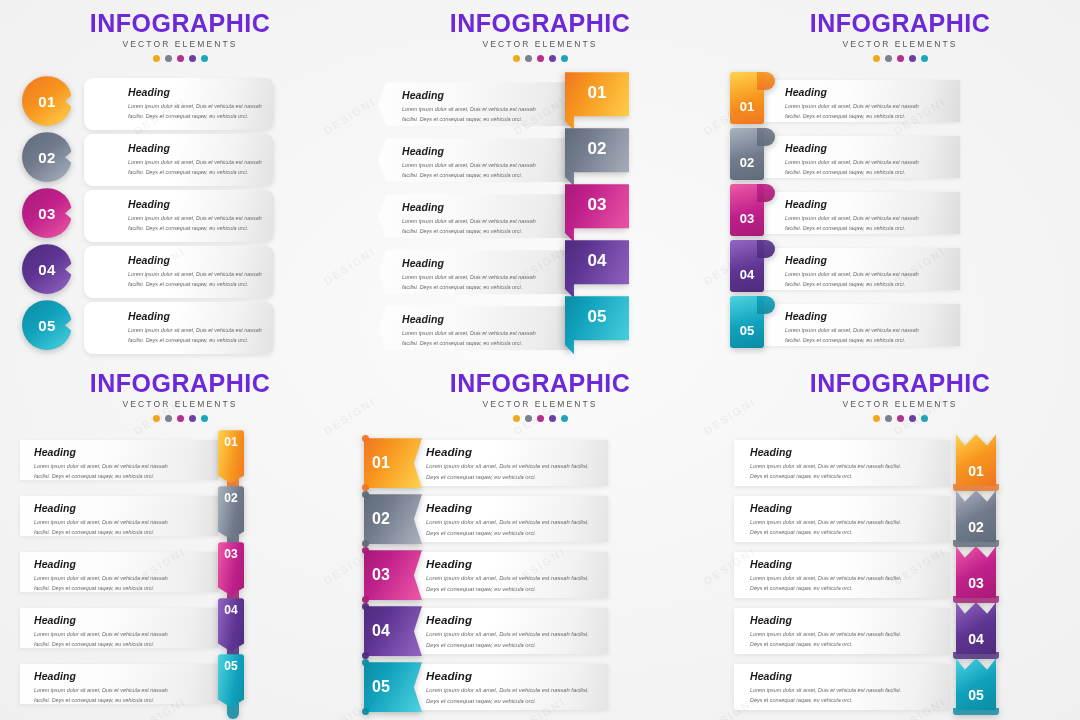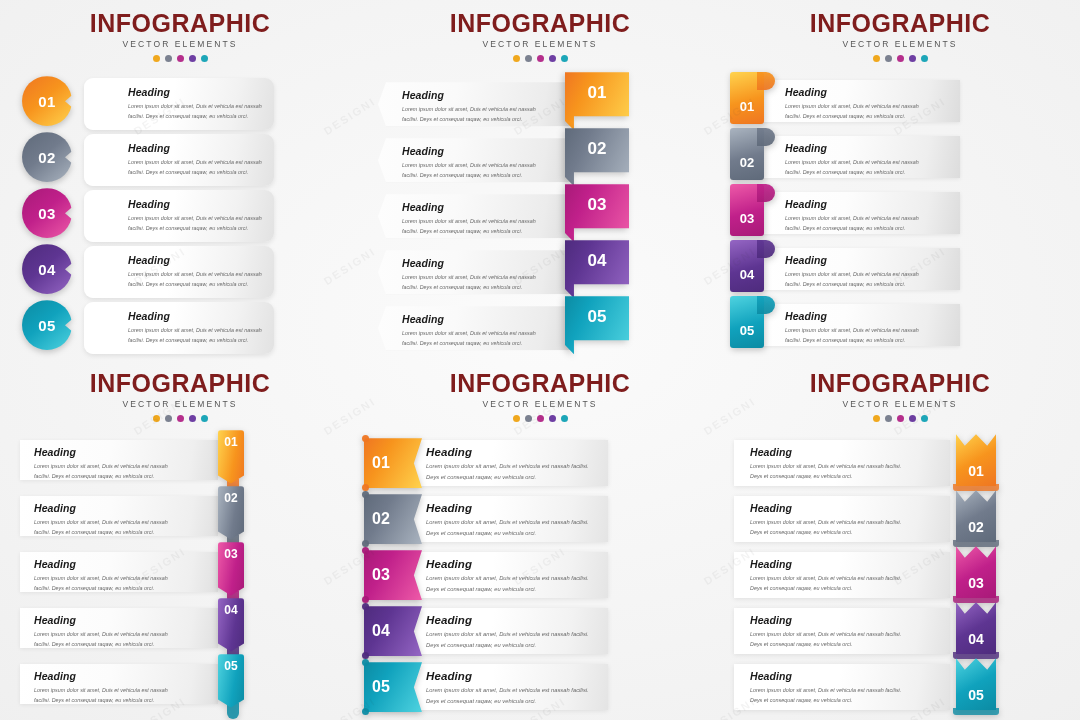--- a/index.html
+++ b/index.html
@@ -19,21 +19,21 @@
     display: grid;
     grid-template-columns: 360px 360px 360px;
     grid-template-rows: 360px 360px;
   }
   .panel { position: relative; padding: 10px 0 0 0; }
 
   
   .phead { text-align: center; }
   .ptitle {
     font-size: 25px; font-weight: 700; letter-spacing: .5px;
-    color: #7f1d1d; line-height: 1.05;
+    color: #6d28d9; line-height: 1.05;
   }
   .psub {
     font-size: 8.5px; letter-spacing: 2.1px; color: #555;
     margin-top: 3px; font-weight: 400;
   }
   .pdots { margin-top: 6px; display: flex; gap: 5px; justify-content: center; }
   .pdots i { width: 7px; height: 7px; border-radius: 50%; display: block; }
 
   
   .hd {

